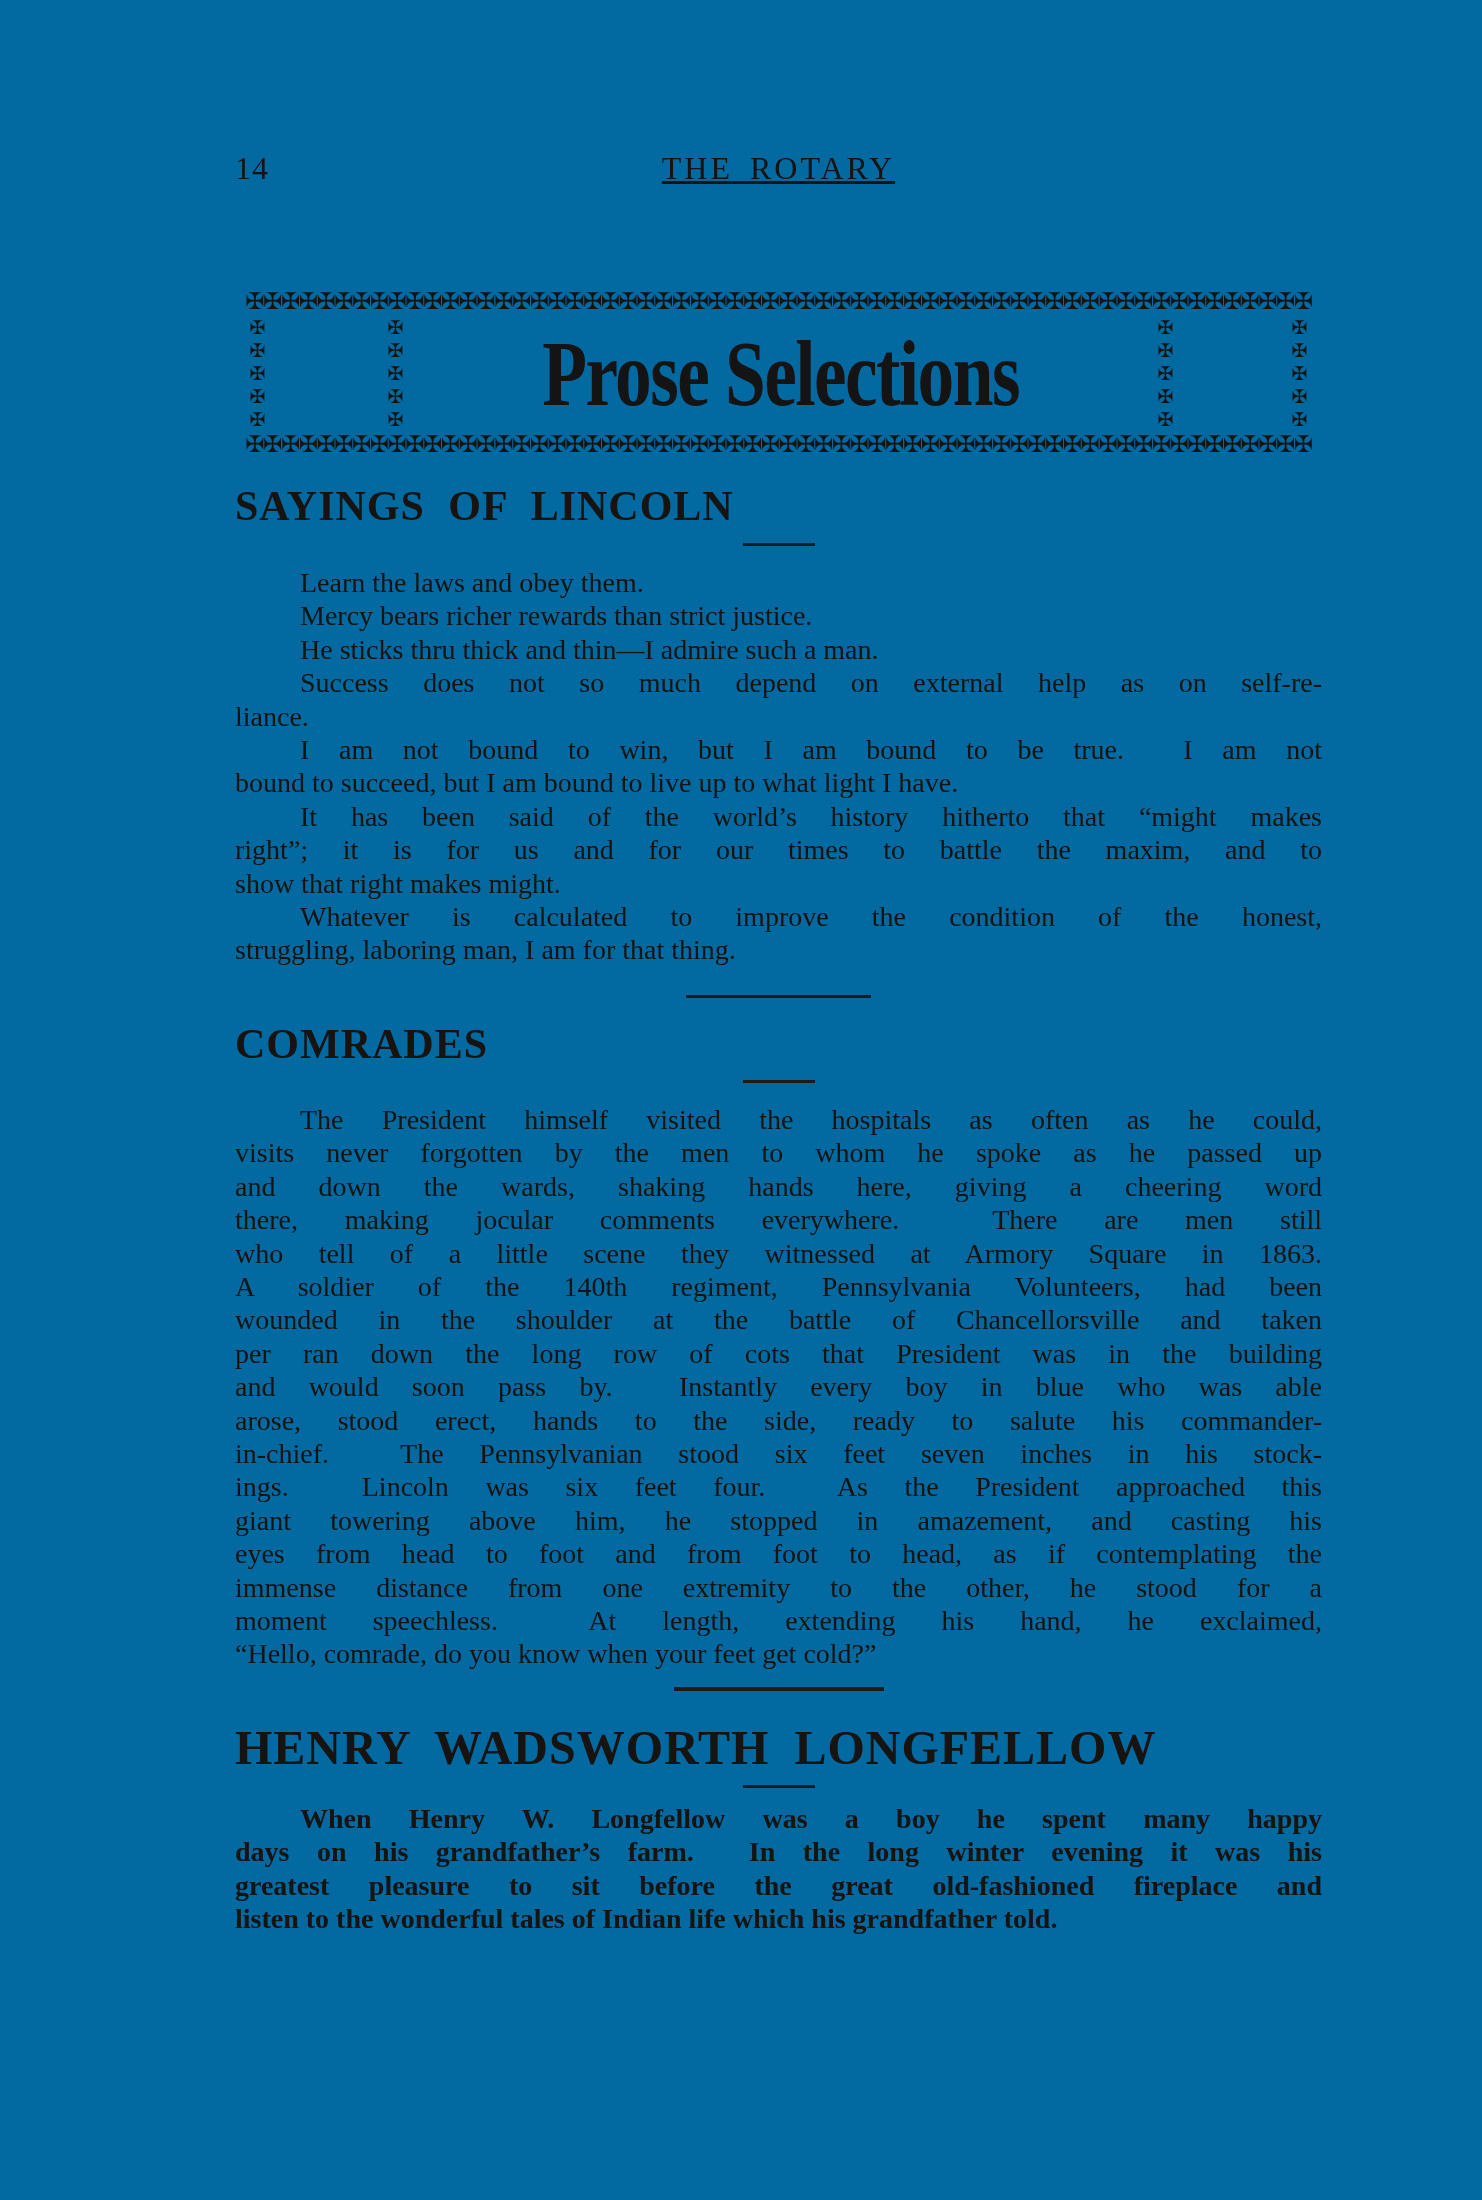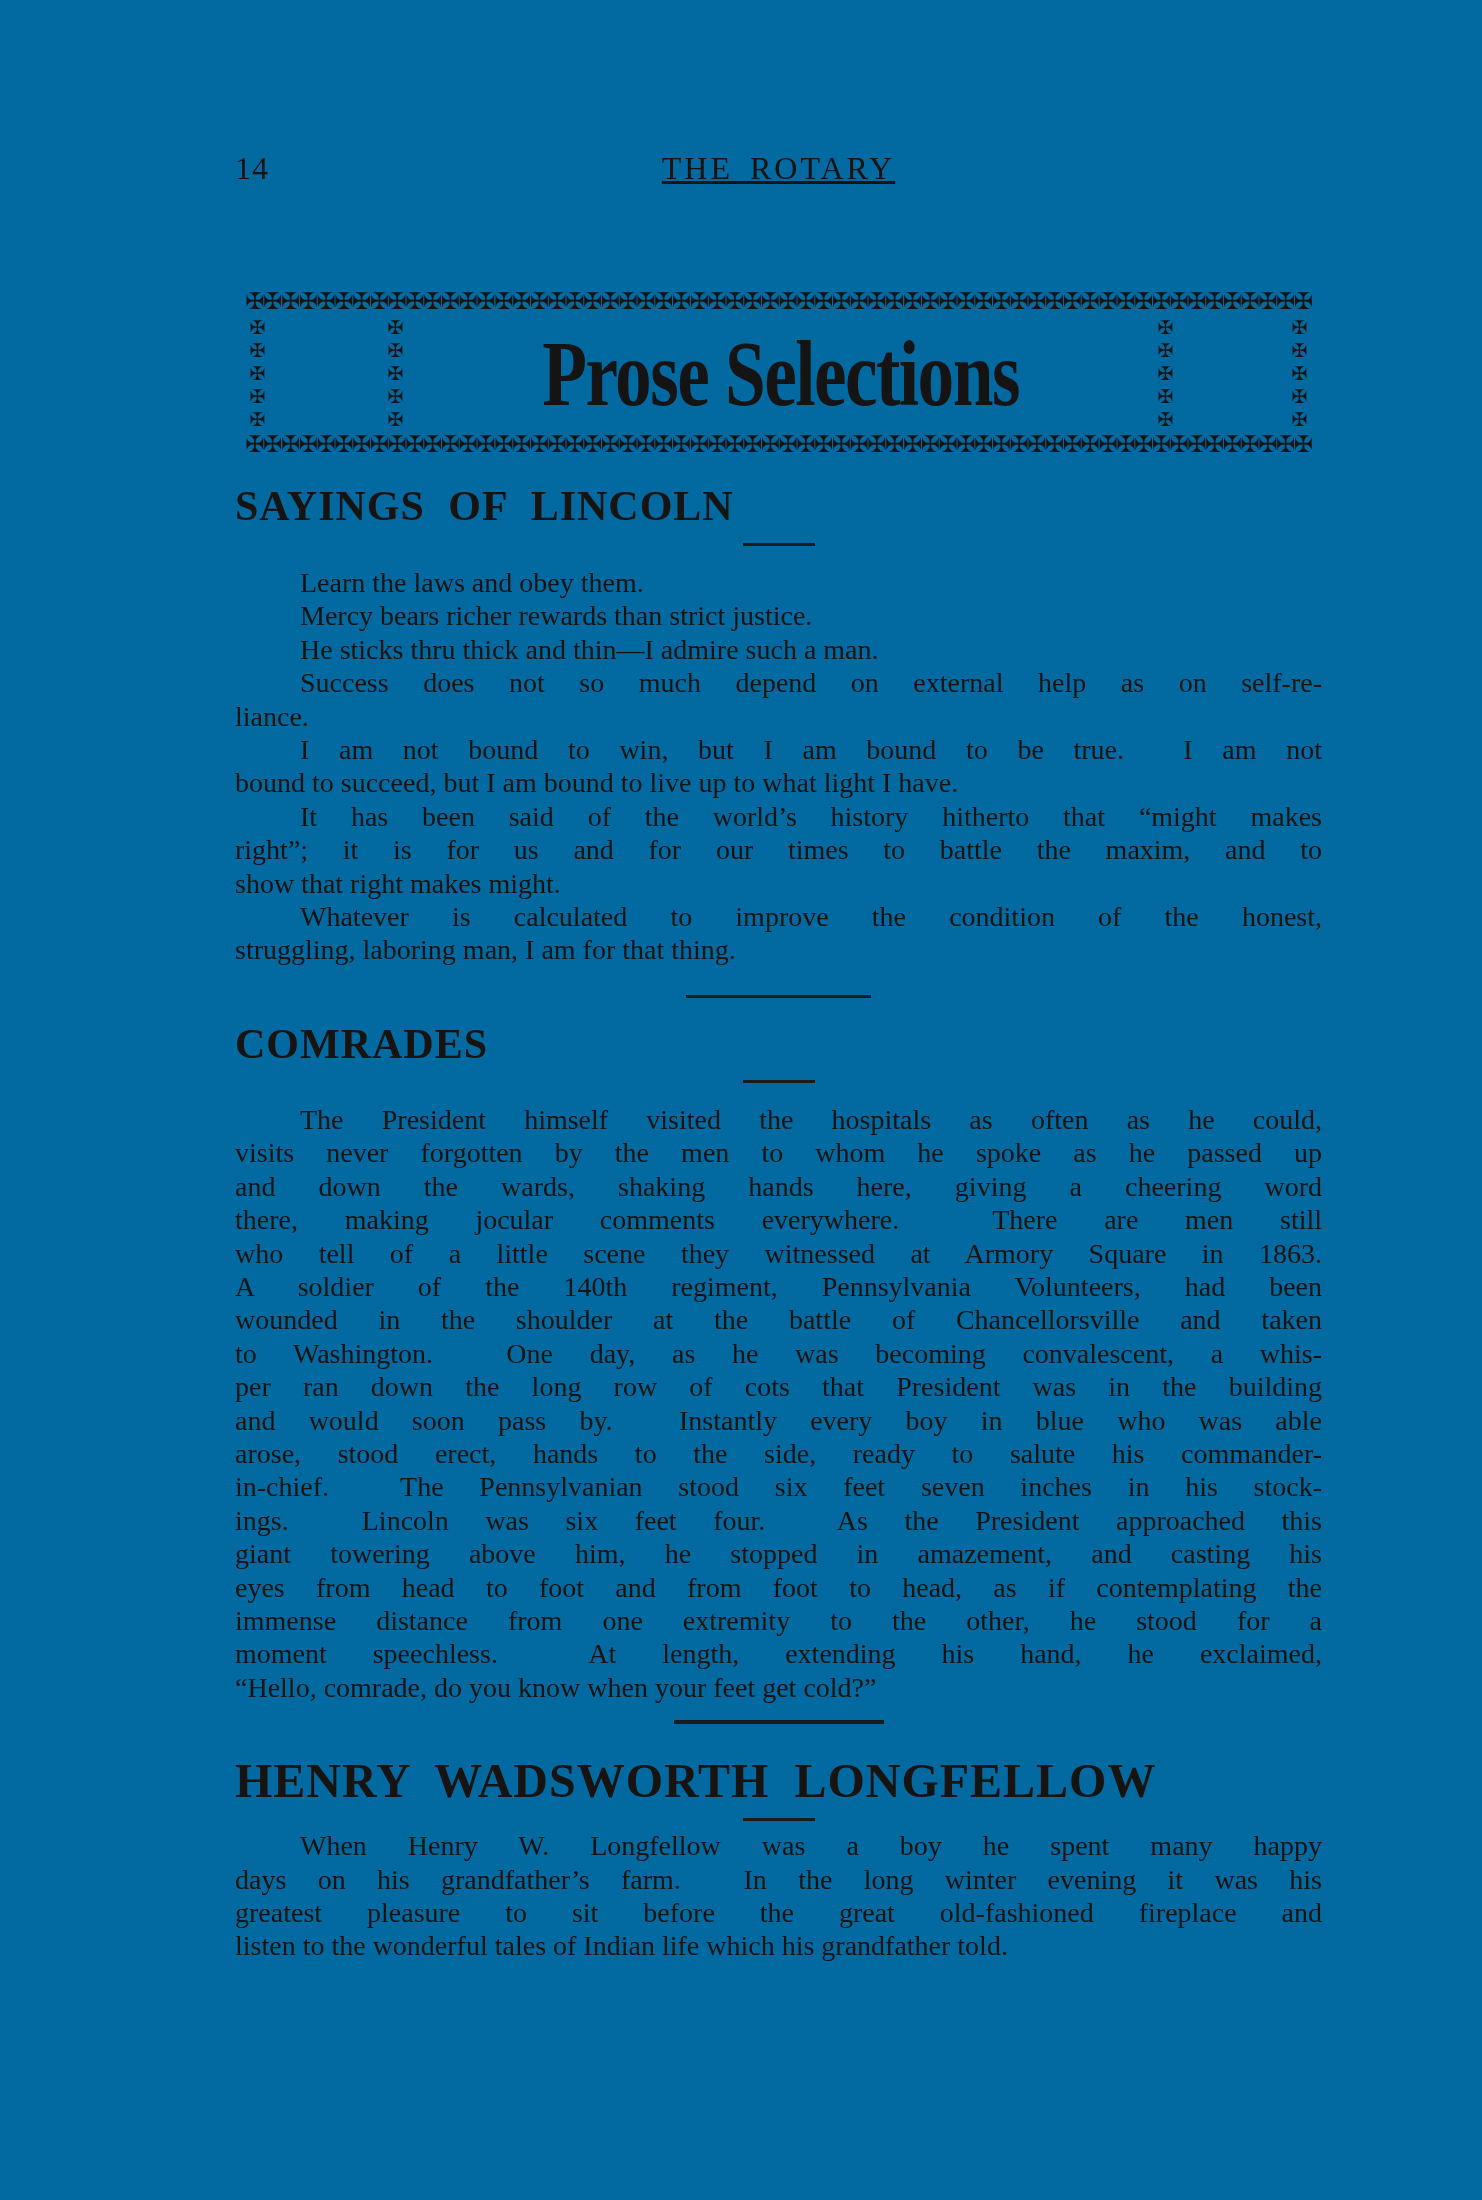--- a/index.html
+++ b/index.html
@@ -66,21 +66,21 @@
     letter-spacing:1px; word-spacing:12px;
   }
   .section:nth-of-type(3) .section-heading { font-size:48px; line-height:46px; }
   .heading-rule {
     width:72px; height:3px; background:#1b1b1b;
     margin:15px auto 0;
   }
   .heading-rule + .paragraph { margin-top:20px; }
   .section:nth-of-type(2) .heading-rule { margin-top:14px; }
   .section:nth-of-type(3) .heading-rule { margin-top:14px; }
-  .section:nth-of-type(3) .heading-rule + .paragraph { margin-top:8px; }
+  .section:nth-of-type(3) .heading-rule + .paragraph { margin-top:14px;font-weight:bold; }
   .paragraph { margin:0; }
   .text-line {
     font-size:28px; line-height:33.4px;
     white-space:pre-wrap;
   }
   .text-line.indent { text-indent:65px; }
   .text-line.just { text-align:justify; text-align-last:justify; }
   .section-divider {
     height:3px; background:#1b1b1b;
     width:185px; margin:28px auto 18px;
@@ -166,21 +166,20 @@
           <h2 class="section-heading">COMRADES</h2>
           <div class="heading-rule"></div>
           <div class="paragraph">
             <div class="text-line indent just">The President himself visited the hospitals as often as he could,</div>
             <div class="text-line just">visits never forgotten by the men to whom he spoke as he passed up</div>
             <div class="text-line just">and down the wards, shaking hands here, giving a cheering word</div>
             <div class="text-line just">there, making jocular comments everywhere.  There are men still</div>
             <div class="text-line just">who tell of a little scene they witnessed at Armory Square in 1863.</div>
             <div class="text-line just">A soldier of the 140th regiment, Pennsylvania Volunteers, had been</div>
             <div class="text-line just">wounded in the shoulder at the battle of Chancellorsville and taken</div>
-            <div class="text-line just">to Washington.  One day, as he was becoming convalescent, a whis-</div>
             <div class="text-line just">per ran down the long row of cots that President was in the building</div>
             <div class="text-line just">and would soon pass by.  Instantly every boy in blue who was able</div>
             <div class="text-line just">arose, stood erect, hands to the side, ready to salute his commander-</div>
             <div class="text-line just">in-chief.  The Pennsylvanian stood six feet seven inches in his stock-</div>
             <div class="text-line just">ings.  Lincoln was six feet four.  As the President approached this</div>
             <div class="text-line just">giant towering above him, he stopped in amazement, and casting his</div>
             <div class="text-line just">eyes from head to foot and from foot to head, as if contemplating the</div>
             <div class="text-line just">immense distance from one extremity to the other, he stood for a</div>
             <div class="text-line just">moment speechless.  At length, extending his hand, he exclaimed,</div>
             <div class="text-line">“Hello, comrade, do you know when your feet get cold?”</div>

